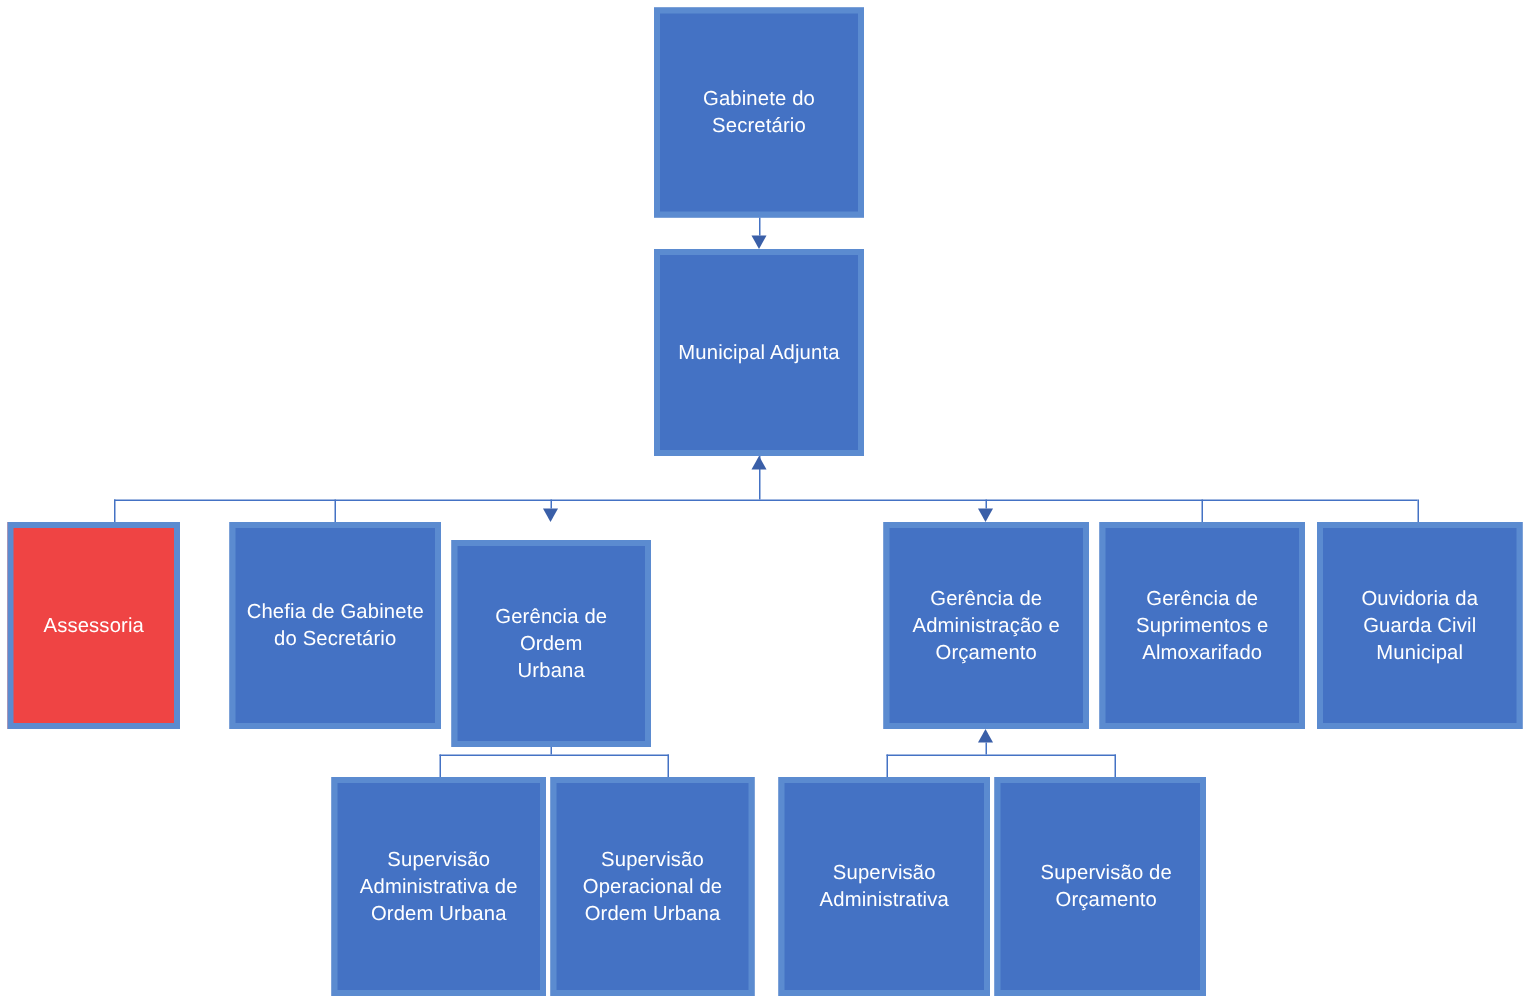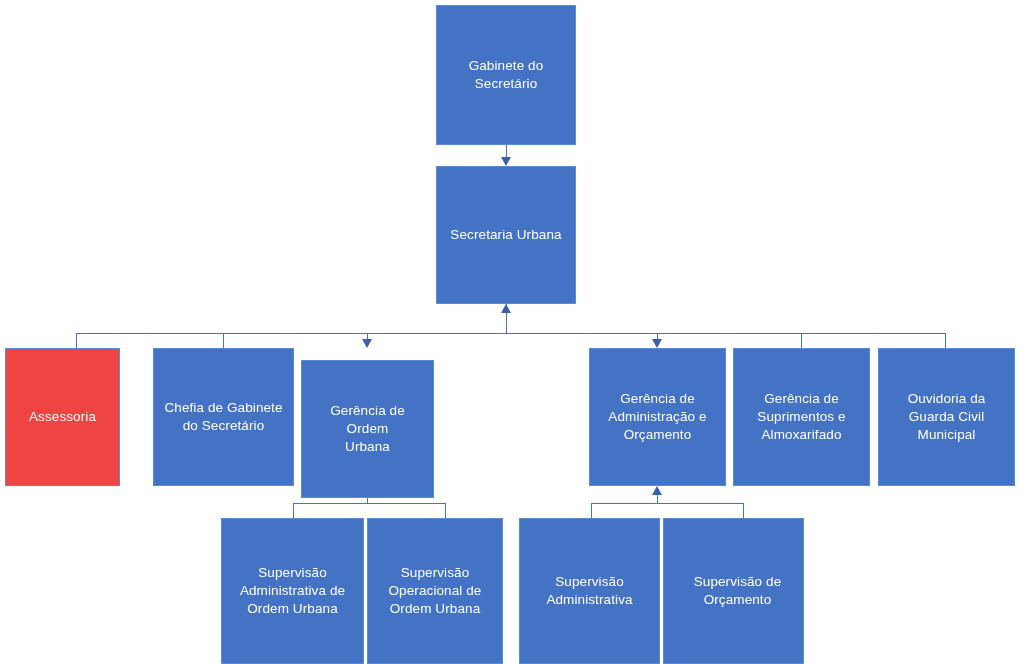--- a/index.html
+++ b/index.html
@@ -15,21 +15,21 @@
     position: relative;
     width: 1024px;
     height: 664px;
     background: #ffffff;
     overflow: hidden;
   }
   .node {
     position: absolute;
     box-sizing: border-box;
     background: #4472C4;
-    border: 1px solid #a3a3a3;
+    border: 4px solid #a3a3a3;
     color: #ffffff;
     display: flex;
     align-items: center;
     justify-content: center;
     text-align: center;
     line-height: 1.32;
     font-size: 13.5px;
     padding: 4px 7px;
     letter-spacing: 0.1px;
     -webkit-font-smoothing: antialiased;
@@ -80,21 +80,21 @@
     <div class="arrow-down" style="left: 362px; top: 339px; border-top-color: rgb(58, 95, 168);"></div>
     <div class="arrow-down" style="left: 652px; top: 339px; border-top-color: rgb(58, 95, 168);"></div>
     <div class="arrow-up" style="left: 501px; top: 304px; border-bottom-color: rgb(58, 95, 168);"></div>
     <div class="arrow-up" style="left: 362px; top: 486px; border-bottom-color: rgb(58, 95, 168);"></div>
     <div class="arrow-up" style="left: 652px; top: 486px; border-bottom-color: rgb(58, 95, 168);"></div>
     <div class="node" style="left: 436px; top: 5px; width: 140px; height: 140px; background: rgb(68, 114, 196); border-color: rgb(91, 139, 208); color: rgb(255, 255, 255);">
       <span class="node-label">Gabinete do
 Secretário</span>
     </div>
     <div class="node" style="left: 436px; top: 166px; width: 140px; height: 138px; background: rgb(68, 114, 196); border-color: rgb(91, 139, 208); color: rgb(255, 255, 255);">
-      <span class="node-label">Secretaria Urbana</span>
+      <span class="node-label">Municipal Adjunta</span>
     </div>
     <div class="node" style="left: 5px; top: 348px; width: 115px; height: 138px; background: #ef4444; border-color: rgb(91, 139, 208); color: rgb(255, 255, 255);">
       <span class="node-label">Assessoria</span>
     </div>
     <div class="node" style="left: 153px; top: 348px; width: 141px; height: 138px; background: rgb(68, 114, 196); border-color: rgb(91, 139, 208); color: rgb(255, 255, 255);">
       <span class="node-label">Chefia de Gabinete
 do Secretário</span>
     </div>
     <div class="node" style="left: 301px; top: 360px; width: 133px; height: 138px; background: rgb(68, 114, 196); border-color: rgb(91, 139, 208); color: rgb(255, 255, 255);">
       <span class="node-label">Gerência de Ordem

